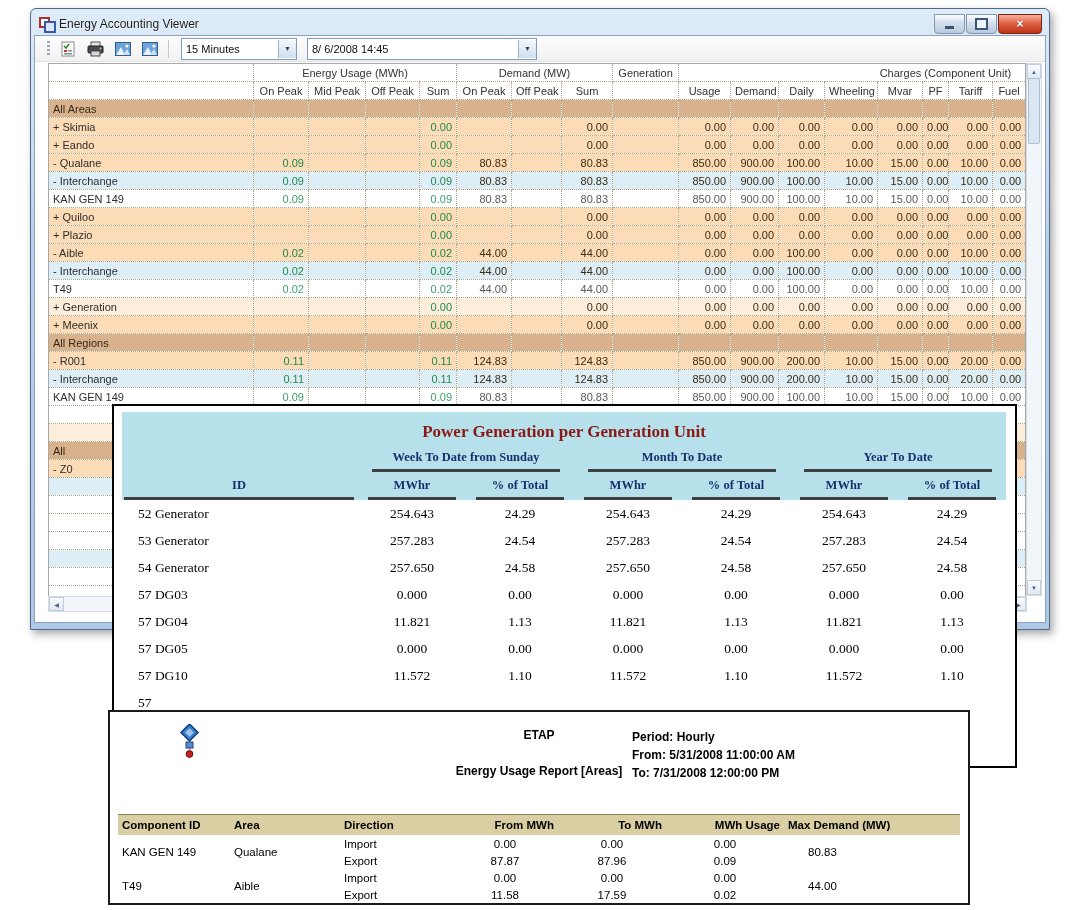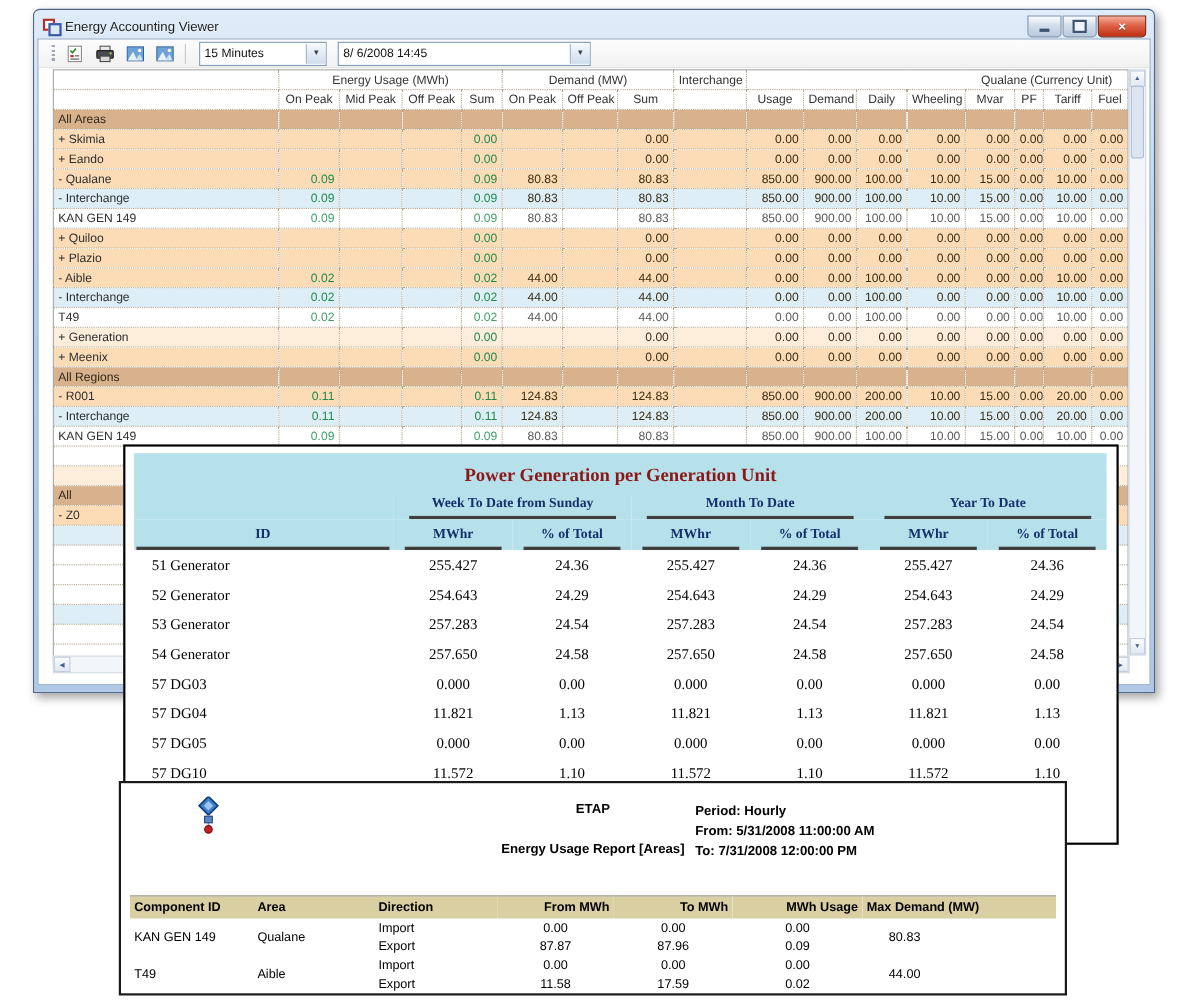--- a/index.html
+++ b/index.html
@@ -208,22 +208,22 @@
               <col style="width:45px">
               <col style="width:26px">
               <col style="width:44px">
             <col style="width:33px">
           </colgroup>
           <thead>
             <tr>
               <th></th>
               <th colspan="4" class="hg-energy">Energy Usage (MWh)</th>
               <th colspan="3" class="hg-demand">Demand (MW)</th>
-              <th class="hg-incr">Interchange</th>
-              <th colspan="8" class="hg-charges hr-right">Qualane (Currency Unit)</th>
+              <th class="hg-incr">Generation</th>
+              <th colspan="8" class="hg-charges hr-right">Charges (Component Unit)</th>
             </tr>
             <tr>
               <th></th>
               <th class="hg-energy">On Peak</th>
               <th class="hg-energy">Mid Peak</th>
               <th class="hg-energy">Off Peak</th>
               <th class="hg-energy">Sum</th>
               <th class="hg-demand">On Peak</th>
               <th class="hg-demand">Off Peak</th>
               <th class="hg-demand">Sum</th>
@@ -833,29 +833,20 @@
             </th>
           <th>
               <div class="pg-bar sub">MWhr</div>
             </th>
           <th>
               <div class="pg-bar sub">% of Total</div>
             </th>
         </tr>
       </thead>
       <tbody id="pg-body">
-          <tr>
-            <td class="pid">51 Generator</td>
-            <td>255.427</td>
-            <td>24.36</td>
-            <td>255.427</td>
-            <td>24.36</td>
-            <td>255.427</td>
-            <td>24.36</td>
-          </tr>
           <tr>
             <td class="pid">52 Generator</td>
             <td>254.643</td>
             <td>24.29</td>
             <td>254.643</td>
             <td>24.29</td>
             <td>254.643</td>
             <td>24.29</td>
           </tr>
           <tr>

